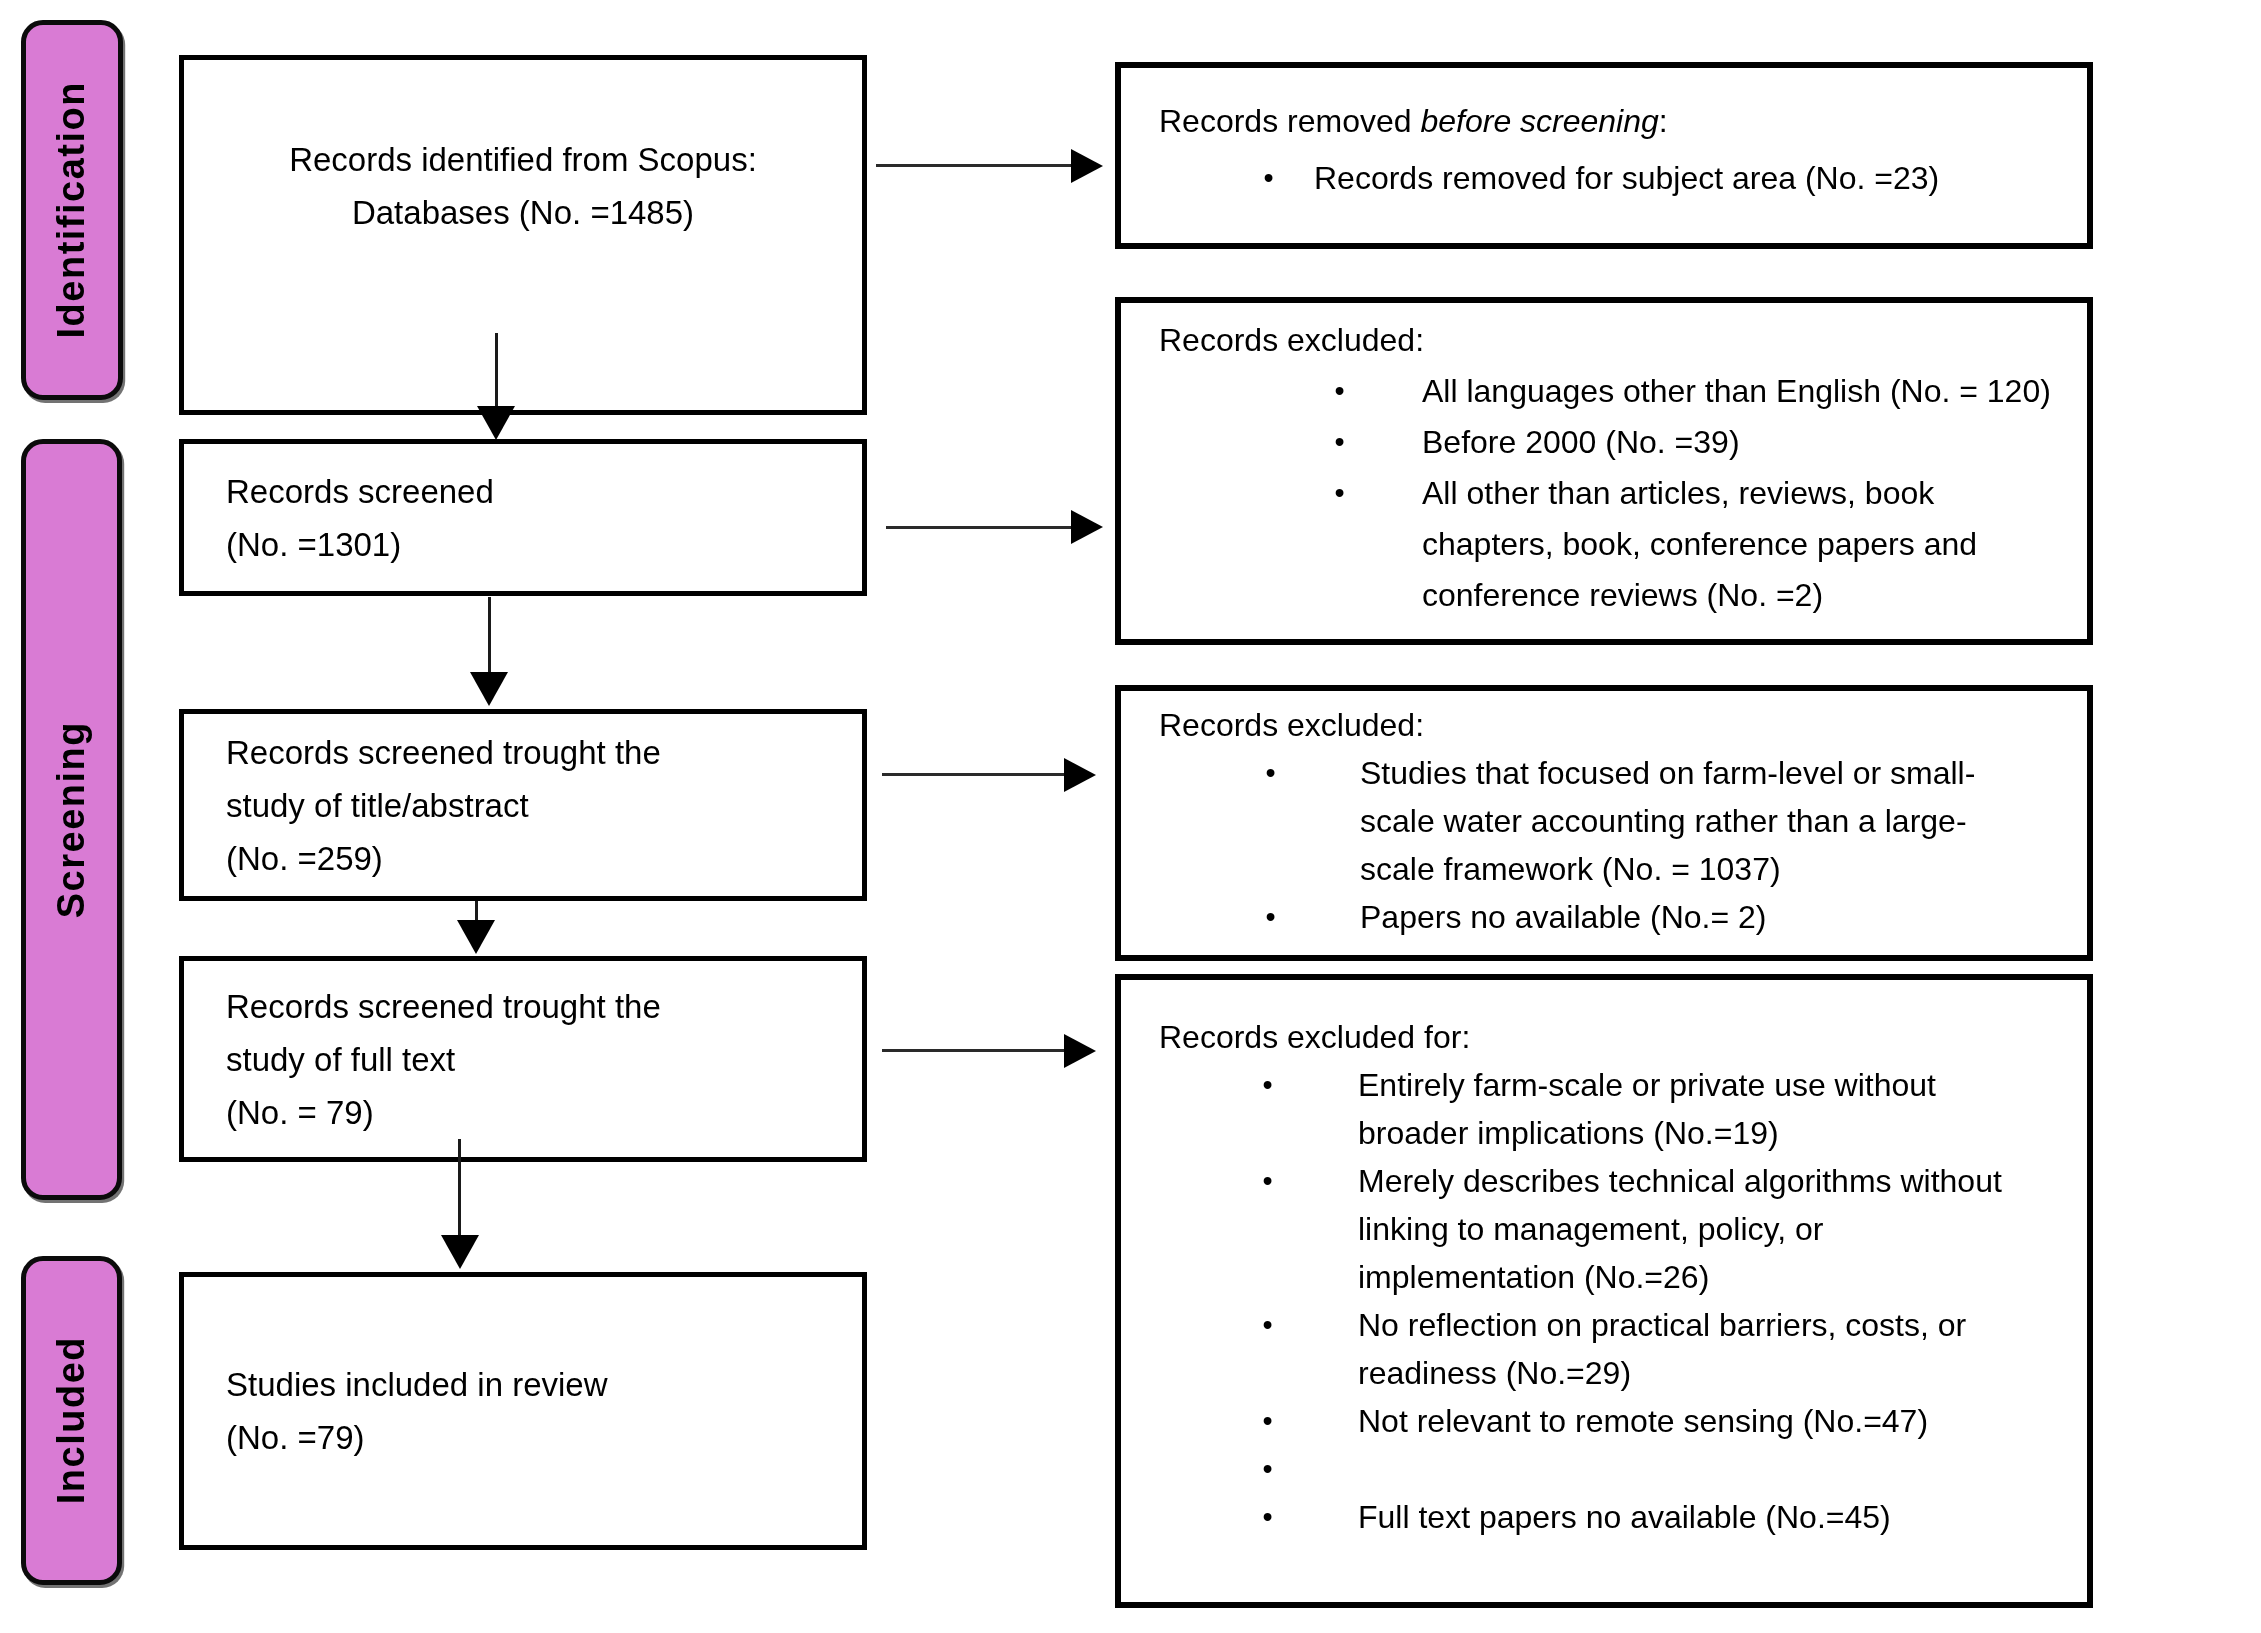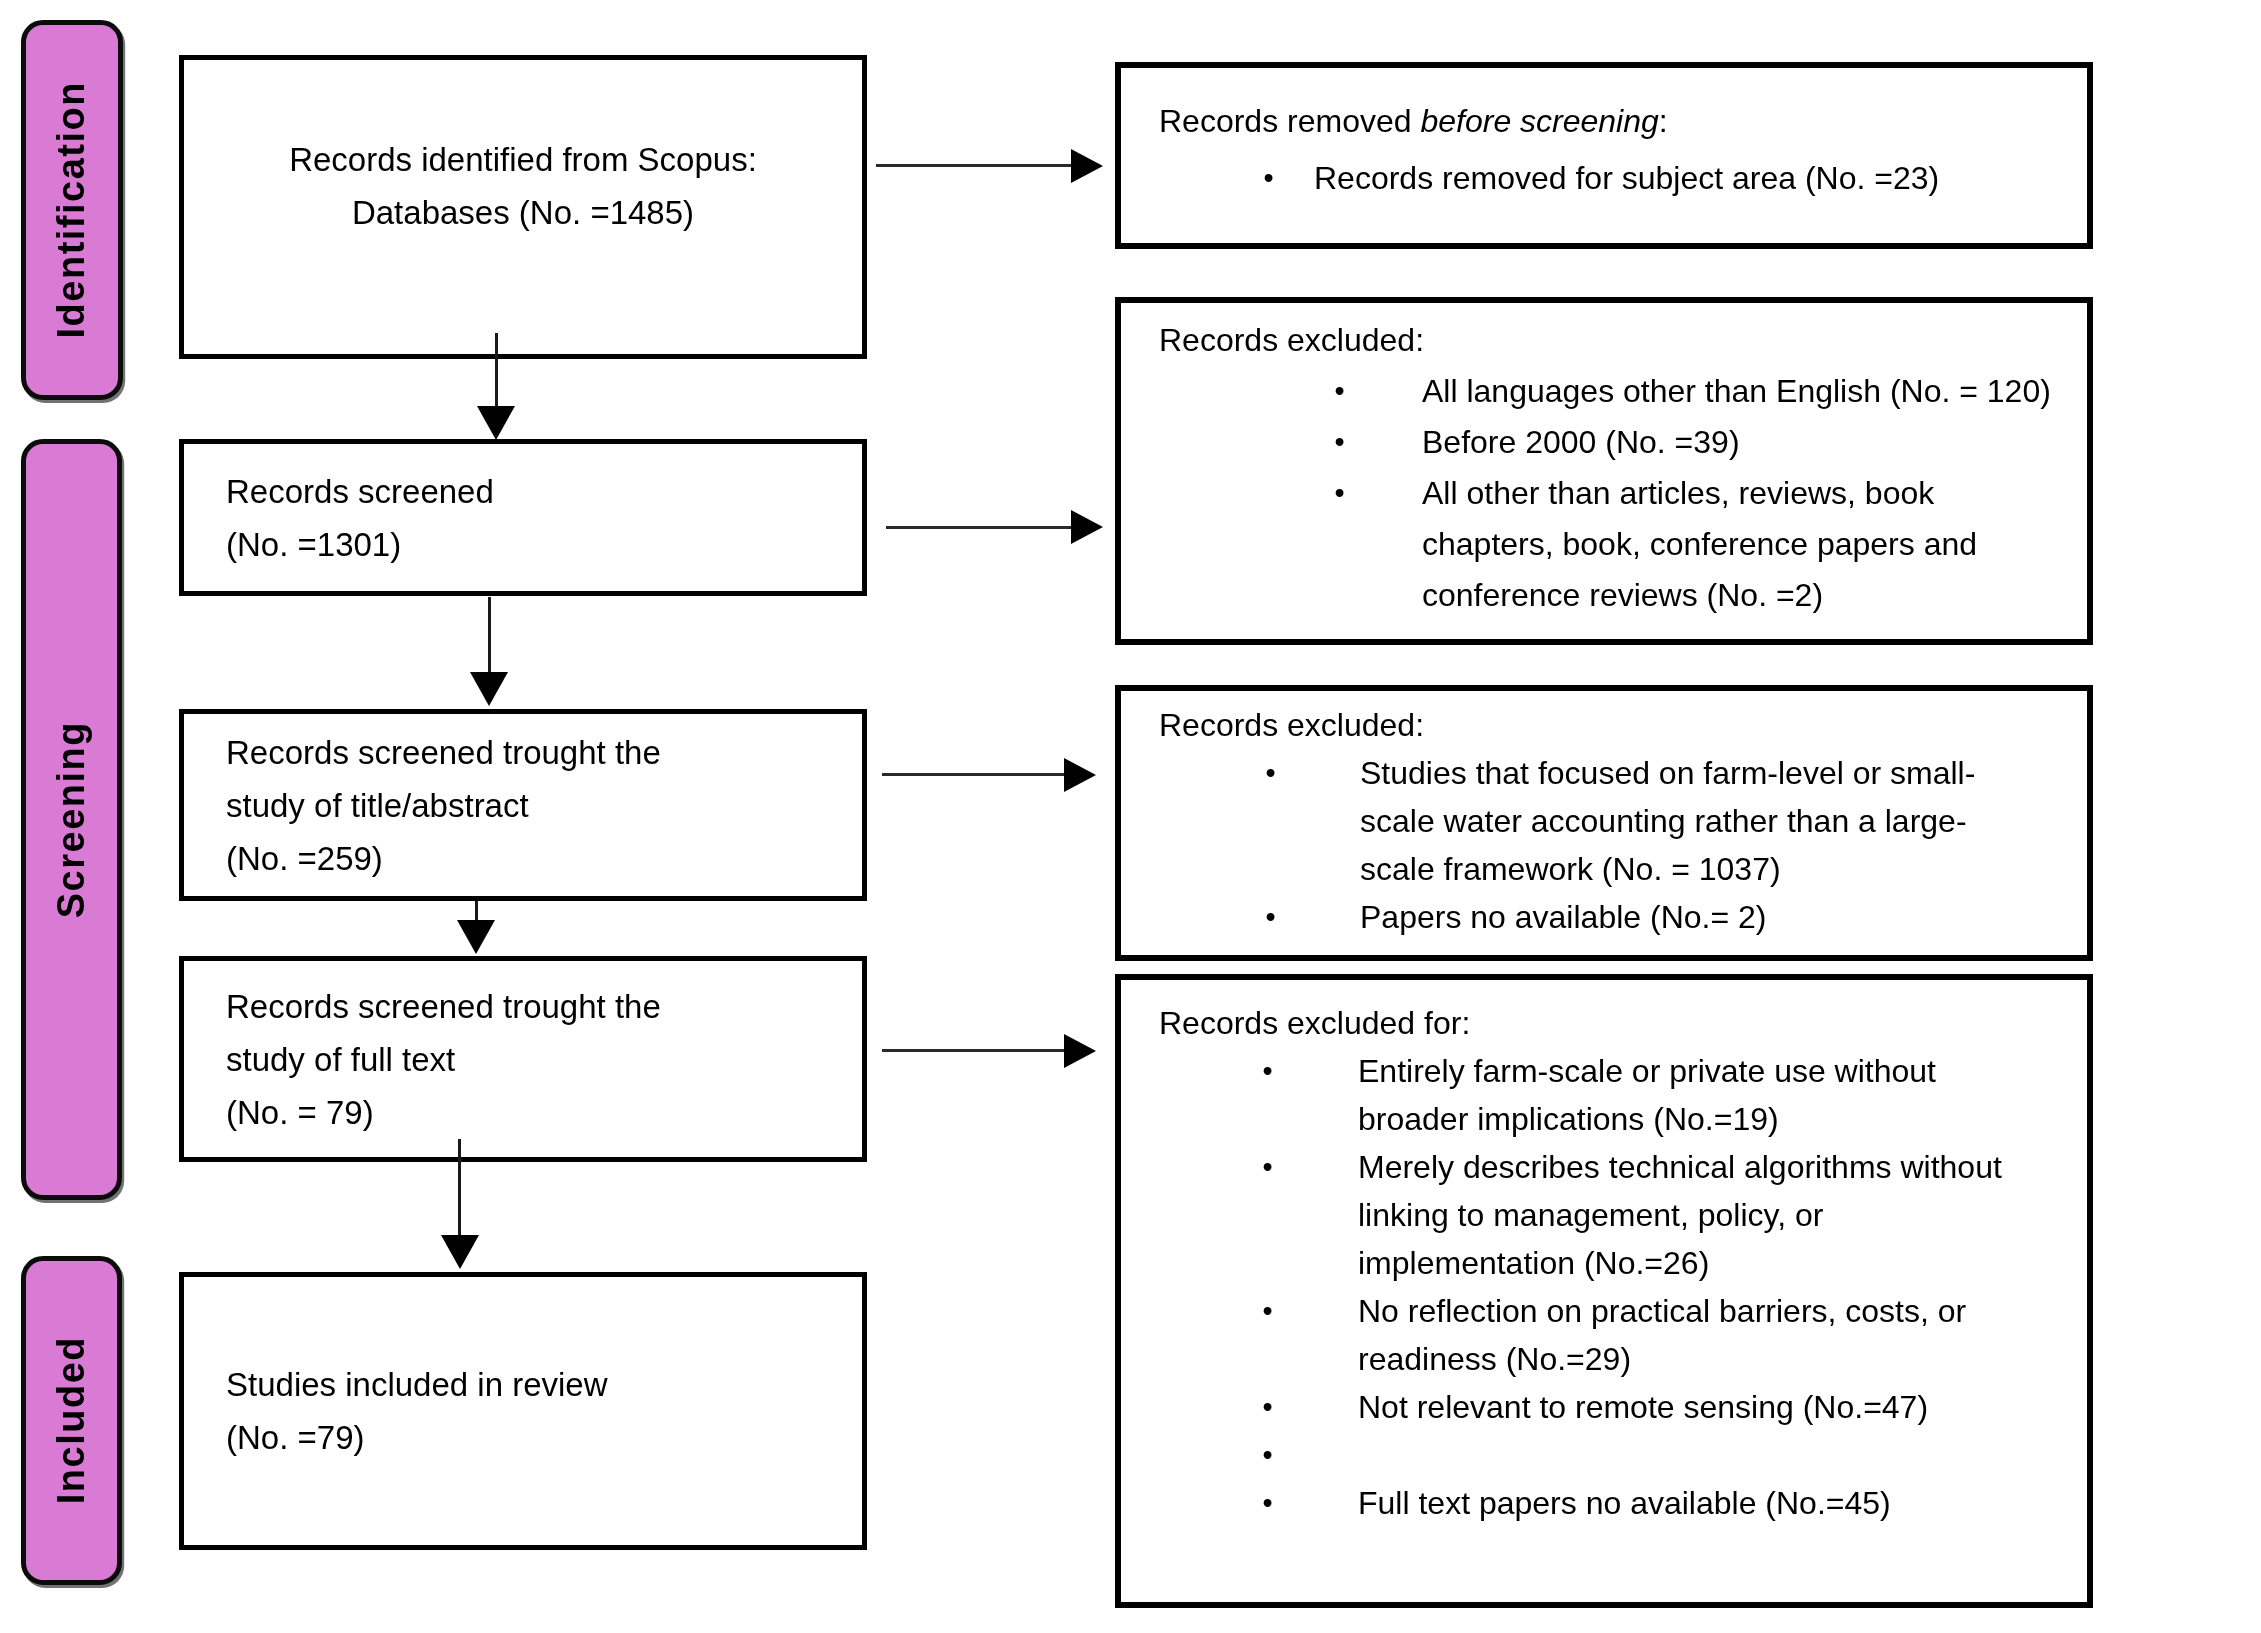--- a/index.html
+++ b/index.html
@@ -37,40 +37,40 @@
   .flow-box {
     position:absolute;
     left:179px; width:688px;
     background:#ffffff;
     border:5.9px solid #000;
     box-sizing:border-box;
     display:flex; flex-direction:column; justify-content:center;
     font-size:33px; line-height:53px;
     white-space:pre-line;
   }
-  #flow-box-1 { top:55px;   height:304px; justify-content:flex-start; padding-top:73px; text-align:center; }
+  #flow-box-1 { top:55px;   height:360px; justify-content:flex-start; padding-top:73px; text-align:center; }
   #flow-box-2 { top:439px;  height:157px; padding-left:42px; }
   #flow-box-3 { top:709px;  height:192px; padding-left:42px; }
   #flow-box-4 { top:956px; height:206px; padding-left:42px; }
   #flow-box-5 { top:1272px; height:278px; padding-left:42px; }
 
   
   .excl-box {
     position:absolute;
     left:1115px; width:978px;
     background:#ffffff;
     border:6.6px solid #000;
     box-sizing:border-box;
     font-size:32px; line-height:48px;
     padding-left:38px; padding-right:14.6px;
   }
   #excl-box-1 { top:62px;   height:187px; padding-top:29px; }
   #excl-box-2 { top:297px;  height:348px; padding-top:11.7px; line-height:51px; }
   #excl-box-3 { top:685px;  height:276px; padding-top:10.3px; line-height:48px; }
-  #excl-box-4 { top:974px; height:634px; padding-top:19px; line-height:48px; }
+  #excl-box-4 { top:974px; height:634px; padding-top:33px; line-height:48px; }
 
   .excl-header { display:block; }
   .italic { font-style:italic; }
 
   .bullet-row { display:flex; align-items:flex-start; }
   .bullet-row .dot {
     flex:0 0 auto;
     text-align:center;
     font-size:29px;
   }

